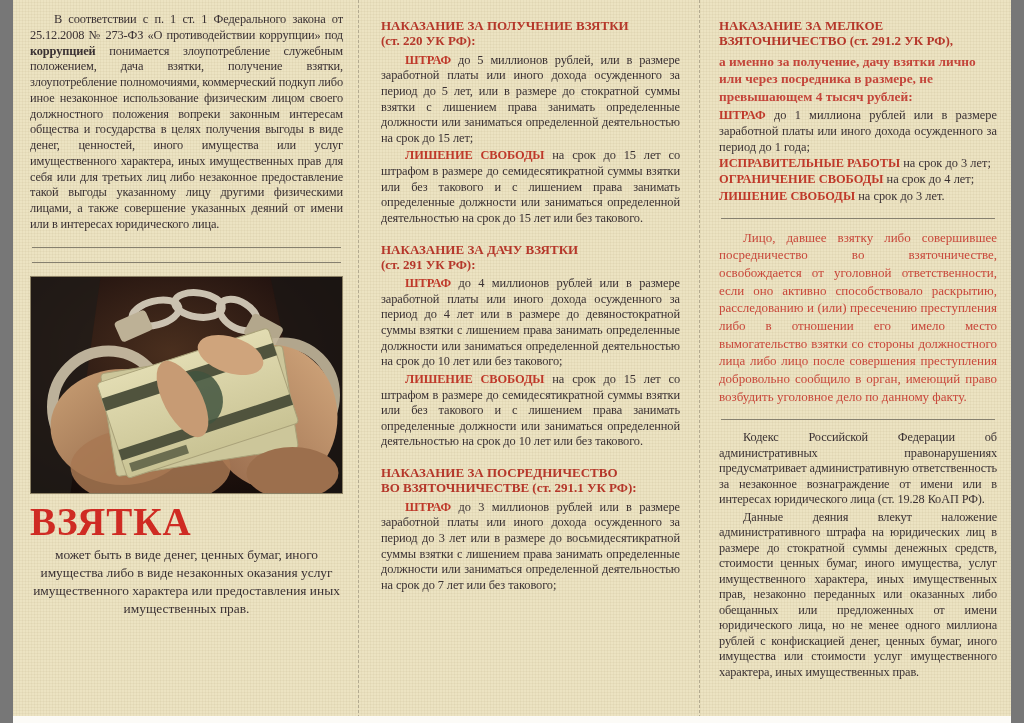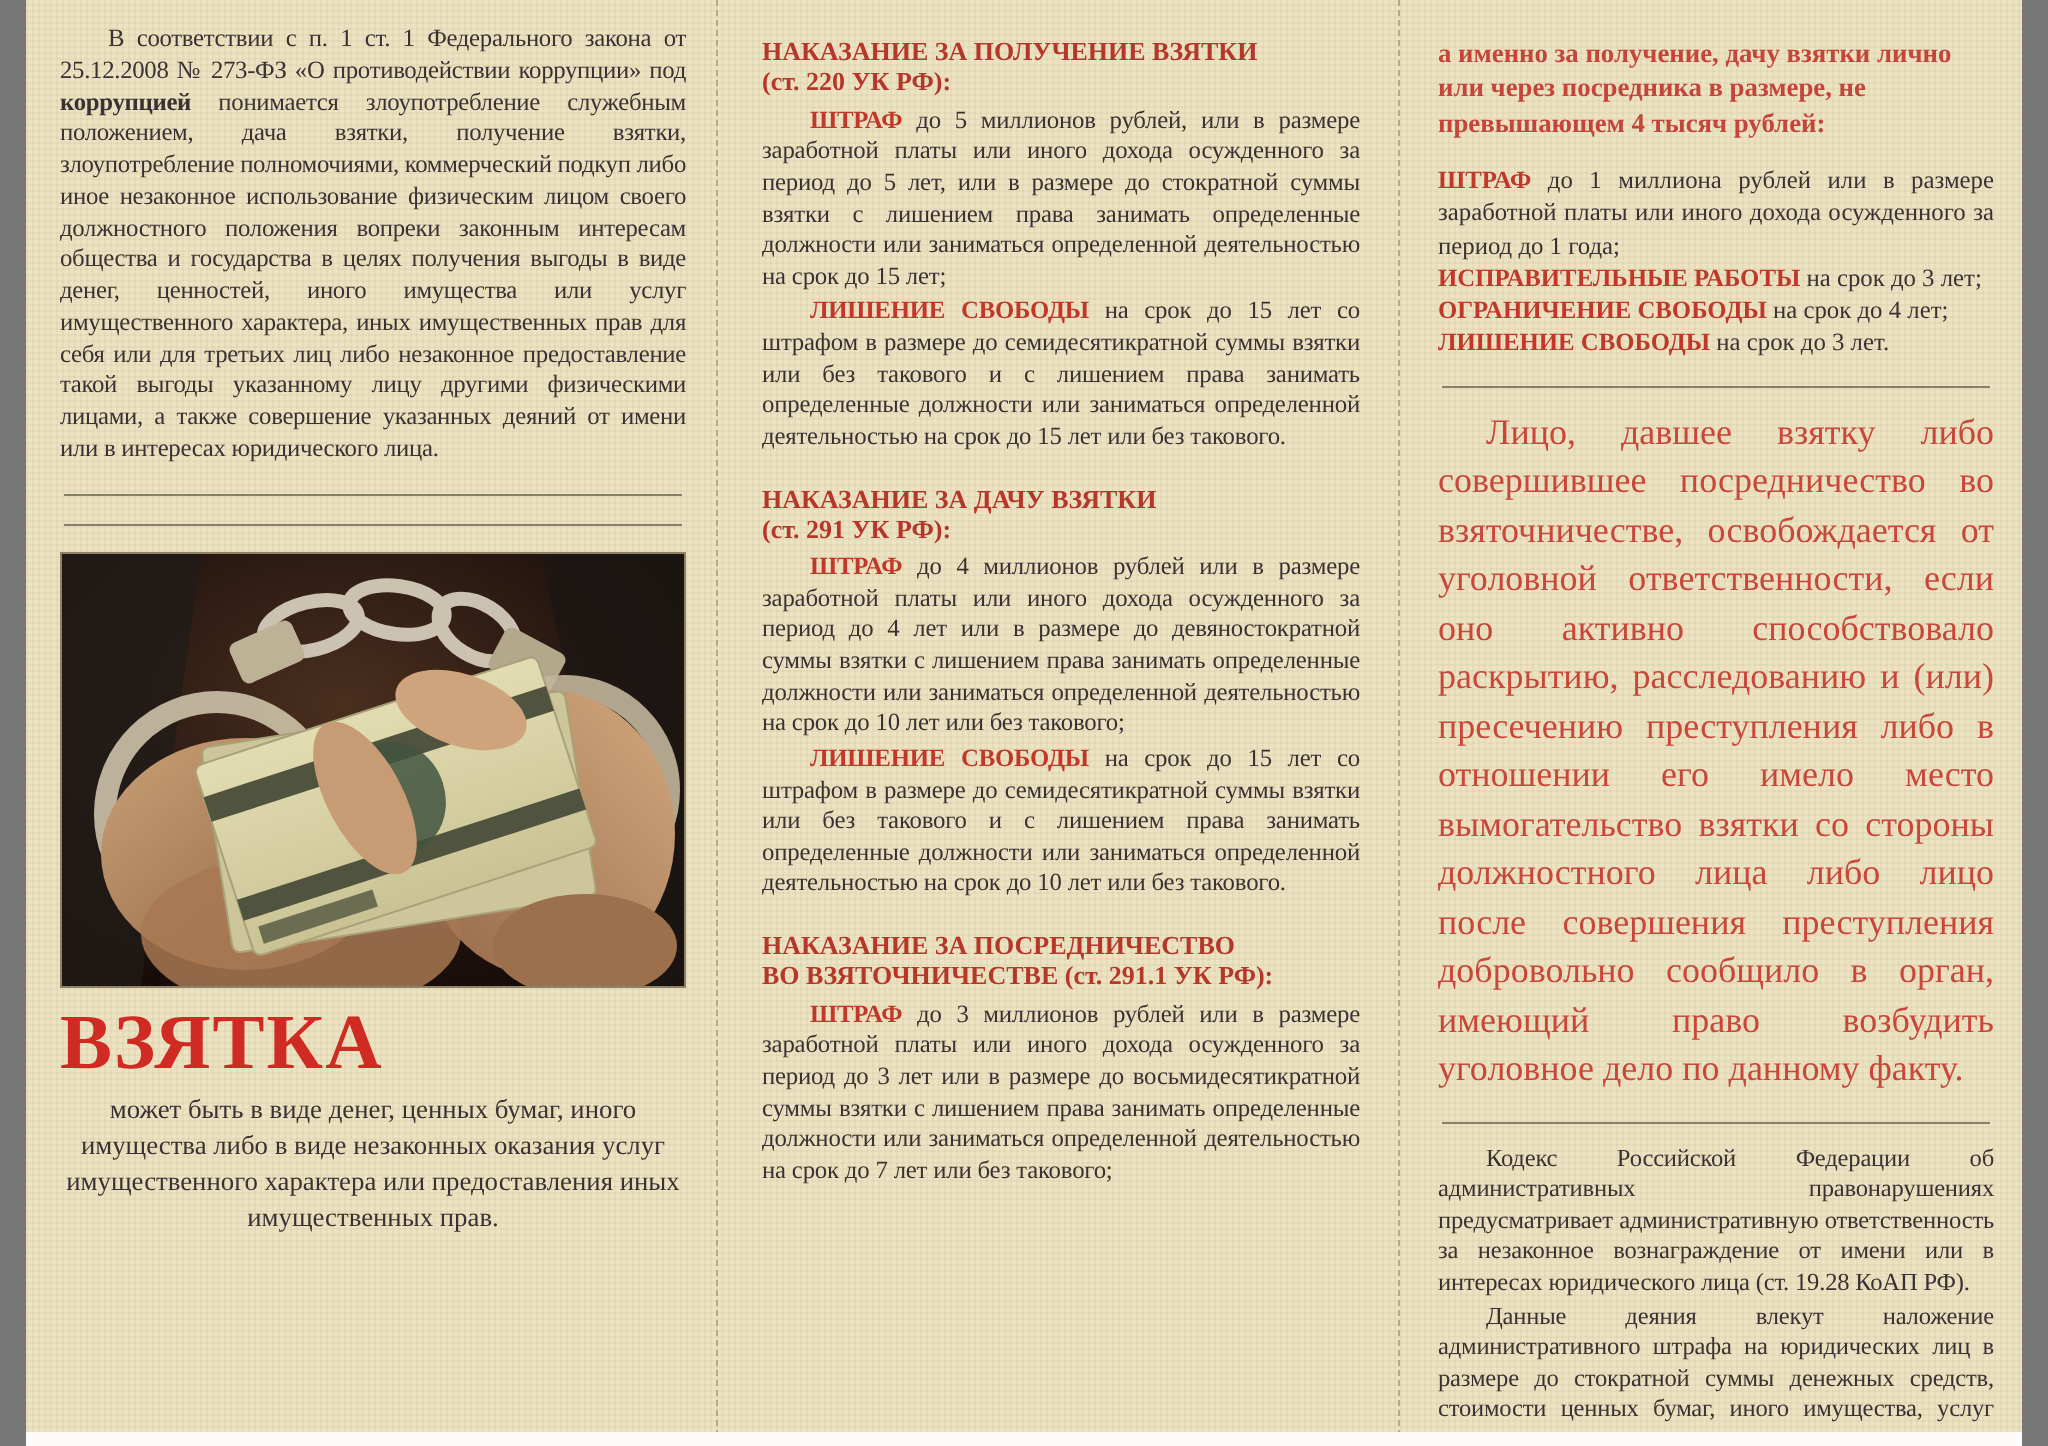--- a/index.html
+++ b/index.html
@@ -34,23 +34,23 @@
   .big-title{margin-top:8px;text-align:left;font-size:39px;font-weight:bold;color:#cf2b23;letter-spacing:1px;line-height:1.05;}
   .caption{margin-top:4px;font-size:13.4px;line-height:1.32;text-align:center;}
   .sec{margin-top:15px;}
   .sec:first-child{margin-top:6px;}
   .sec-h{margin:0 0 4px 0;font-size:13px;line-height:1.18;font-weight:bold;color:#b5372a;}
   .sec-h .hl{display:block;}
   .item{font-size:12.4px;line-height:1.26;letter-spacing:-0.1px;}
   .item + .item{margin-top:2px;}
   .lead{color:#bf392a;font-weight:bold;}
   .sub-h{margin-top:2px;font-size:13.4px;line-height:1.3;color:#c4453a;font-weight:bold;}
-  .r-items{margin-top:12px;}
+  .r-items{margin-top:2px;}
   .r-item{font-size:12.4px;line-height:1.3;}
-  .exempt{font-size:18px;line-height:1.36;color:#c8473a;}
+  .exempt{font-size:13px;line-height:1.36;color:#c8473a;}
   .admin{font-size:12.3px;line-height:1.26;letter-spacing:-0.1px;}
   .admin + .admin{margin-top:2px;}
   .bottom-strip{position:absolute;left:0;right:0;bottom:0;height:7px;background:#fcfbf7;}
 </style>
 </head>
 <body>
 
 <div class="page">
 
   <div class="col col-left">
@@ -147,20 +147,24 @@
         </h2>
       <p class="item just indent"><span class="lead">ШТРАФ</span><span> до 3 миллионов рублей или в размере заработной платы или иного дохода осужденного за период до 3 лет или в размере до восьмидесятикратной суммы взятки с лишением права занимать определенные должности или заниматься определенной деятельностью на срок до 7 лет или без такового;</span></p>
 
     </section>
 
   </div>
 
   <div class="col col-right">
 
     <section class="sec" style="margin-top:6px;">
+      <h2 class="sec-h">
+          <span class="hl">НАКАЗАНИЕ ЗА МЕЛКОЕ</span>
+          <span class="hl">ВЗЯТОЧНИЧЕСТВО (ст. 291.2 УК РФ),</span>
+        </h2>
       <p class="sub-h">а именно за получение, дачу взятки лично или через посредника в размере, не превышающем 4 тысяч рублей:</p>
       <div class="r-items">
         <p class="r-item just"><span class="lead">ШТРАФ</span><span> до 1 миллиона рублей или в размере заработной платы или иного дохода осужденного за период до 1 года;</span></p>
         <p class="r-item"><span class="lead">ИСПРАВИТЕЛЬНЫЕ РАБОТЫ</span><span> на срок до 3 лет;</span></p>
         <p class="r-item"><span class="lead">ОГРАНИЧЕНИЕ СВОБОДЫ</span><span> на срок до 4 лет;</span></p>
         <p class="r-item"><span class="lead">ЛИШЕНИЕ СВОБОДЫ</span><span> на срок до 3 лет.</span></p>
       </div>
     </section>
 
     <hr class="rule">

